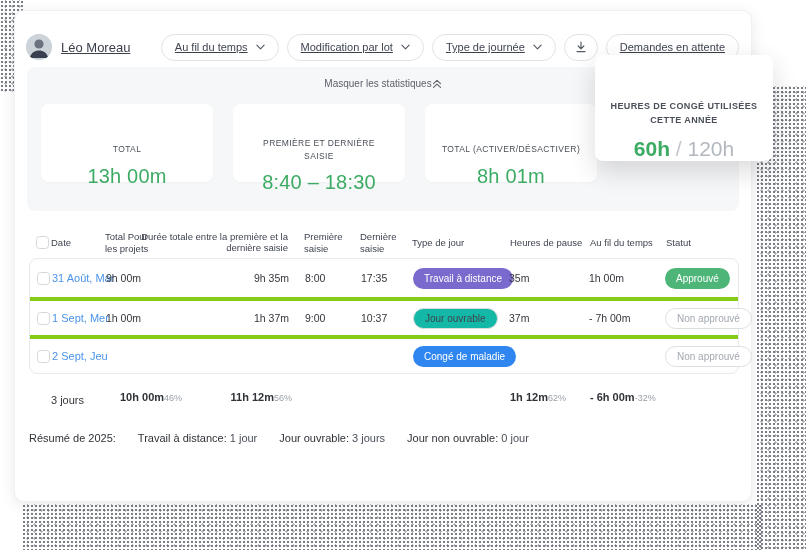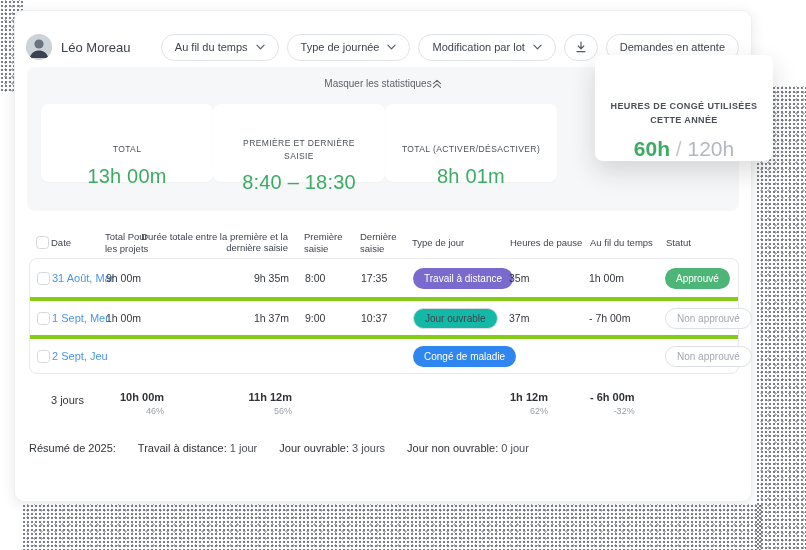--- a/index.html
+++ b/index.html
@@ -20,35 +20,35 @@
     background-size:4px 4px,7px 7px;background-position:0 0,2px 3px;
     filter:blur(.3px);opacity:.8;}
   .grain-tl{left:0;top:0;width:24px;height:92px;}
   .grain-r{right:0;top:86px;width:50px;height:464px;}
   .grain-b{left:22px;right:44px;bottom:0;height:46px;}
 
   .panel{position:absolute;left:14px;top:10px;width:738px;height:492px;background:#fff;
     border-radius:10px;border:1px solid #eef0f2;box-shadow:0 3px 14px rgba(40,44,54,.10);}
 
   
-  .topbar{display:flex;align-items:center;justify-content:space-between;padding:16px 12px 0 11px;height:56px;}
+  .topbar{display:flex;align-items:center;justify-content:space-between;padding:16px 12px 0 11px;height:56px;text-decoration:underline;}
   .user{display:flex;align-items:center;gap:9px;}
   .avatar{width:26px;height:26px;border-radius:50%;overflow:hidden;display:inline-block;background:#cfd6dd;flex:0 0 auto;}
   .uname{font-size:13px;color:#3a3f4a;}
   .actions{display:flex;align-items:center;gap:8px;}
   .btn{display:inline-flex;align-items:center;gap:8px;height:27px;padding:0 13px;border-radius:14px;
     border:1px solid #dfe2e6;background:#fff;font-size:11px;color:#3f4450;cursor:pointer;
     font-family:"Liberation Sans",sans-serif;white-space:nowrap;}
   .btn.icon-only{padding:0 10px;}
 
   
   .band{position:relative;margin:0 12px 0 12px;height:144px;background:#f6f7f8;border-radius:8px;}
   .toggle{display:flex;align-items:flex-end;justify-content:center;padding-top:11px;
     font-size:10px;color:#5c616b;cursor:pointer;}
-  .cards{display:flex;gap:0;padding:15px 0 0 14px;}
+  .cards{display:flex;gap:20px;padding:15px 0 0 14px;}
   .card{width:172px;height:78px;background:#fff;border-radius:8px;display:flex;flex-direction:column;
     align-items:center;justify-content:center;gap:9px;box-shadow:0 1px 2px rgba(30,34,40,.03);}
   .clabel{font-size:8.5px;letter-spacing:.4px;color:#4a4f58;text-align:center;line-height:1.5;padding:0 14px;margin-top:45px;}
   .cvalue{font-size:20px;color:var(--green);letter-spacing:.2px;}
   .card.elevated{position:absolute;left:568px;top:-12px;width:178px;height:106px;gap:10px;
     box-shadow:0 10px 26px rgba(30,34,40,.16);z-index:3;}
   .card.elevated .clabel{font-weight:bold;font-size:9px;}
   .leave-val{font-size:21px;}
   .leave-val .green{color:var(--green);font-weight:bold;}
   .leave-val .sep{color:#c2c6cc;font-weight:normal;}
@@ -76,21 +76,21 @@
   .badge{display:inline-flex;align-items:center;height:21px;padding:0 11px;border-radius:11px;
     font-size:10px;white-space:nowrap;cursor:pointer;}
   .b-purple{background:var(--badge-purple);color:#fff;}
   .b-blue{background:var(--badge-blue);color:#fff;}
   .b-green{background:var(--badge-green);color:#fff;}
   .b-outline{border:1px solid #d9dce1;color:#3f4450;background:#14b8a6;}
   .b-outline-muted{border:1px solid #dcdfe3;color:#a3a8b0;background:#fff;}
 
   .tfoot{margin-top:13px;align-items:start;}
   .c-days{font-size:11px;color:#33363c;padding-top:7px;white-space:nowrap;}
-  .tstack{display:inline-flex;flex-direction:column;align-items:flex-end;}
+  .tstack{display:inline-flex;flex-direction:row;align-items:flex-end;}
   .tstack b{font-weight:bold;font-size:11px;color:#2f3338;white-space:nowrap;}
   .tstack i{font-style:normal;font-size:9px;color:var(--text-muted);margin-top:3px;}
   .ts-total{padding-left:15px;}
   .ts-duree{text-align:right;padding-right:4px;}
   .ts-pause{padding-left:2px;}
   .ts-aufil{padding-left:2px;}
 
   .summary{margin:26px 12px 0 14px;font-size:11px;color:#2f3338;display:flex;gap:22px;white-space:nowrap;}
   .summary b{font-weight:normal;}
   .sum-item span{color:#4a4f58;font-weight:normal;margin-top:40px;}
@@ -118,27 +118,27 @@
         <span class="uname">Léo Moreau</span>
       </div>
       <div class="actions">
         <button class="btn">
           <span>Au fil du temps</span>
           <svg width="9" height="6" viewBox="0 0 10 6" class="icon-svg">
               <path d="M1 1l4 4 4-4" stroke="#555a63" stroke-width="1.3" fill="none" stroke-linecap="round" stroke-linejoin="round"></path>
             </svg>
         </button>
         <button class="btn">
-          <span>Type de journée</span>
+          <span>Modification par lot</span>
           <svg width="9" height="6" viewBox="0 0 10 6" class="icon-svg">
               <path d="M1 1l4 4 4-4" stroke="#555a63" stroke-width="1.3" fill="none" stroke-linecap="round" stroke-linejoin="round"></path>
             </svg>
         </button>
         <button class="btn">
-          <span>Modification par lot</span>
+          <span>Type de journée</span>
           <svg width="9" height="6" viewBox="0 0 10 6" class="icon-svg">
               <path d="M1 1l4 4 4-4" stroke="#555a63" stroke-width="1.3" fill="none" stroke-linecap="round" stroke-linejoin="round"></path>
             </svg>
         </button>
         <button class="btn icon-only">
           <svg width="12" height="12" viewBox="0 0 12 12" class="icon-svg">
             <path d="M6 1.2v6.4M3.2 5L6 7.8 8.8 5" stroke="#555a63" stroke-width="1.2" fill="none" stroke-linecap="round" stroke-linejoin="round"></path>
             <path d="M2 10.6h8" stroke="#555a63" stroke-width="1.2" stroke-linecap="round"></path>
           </svg>
         </button>

